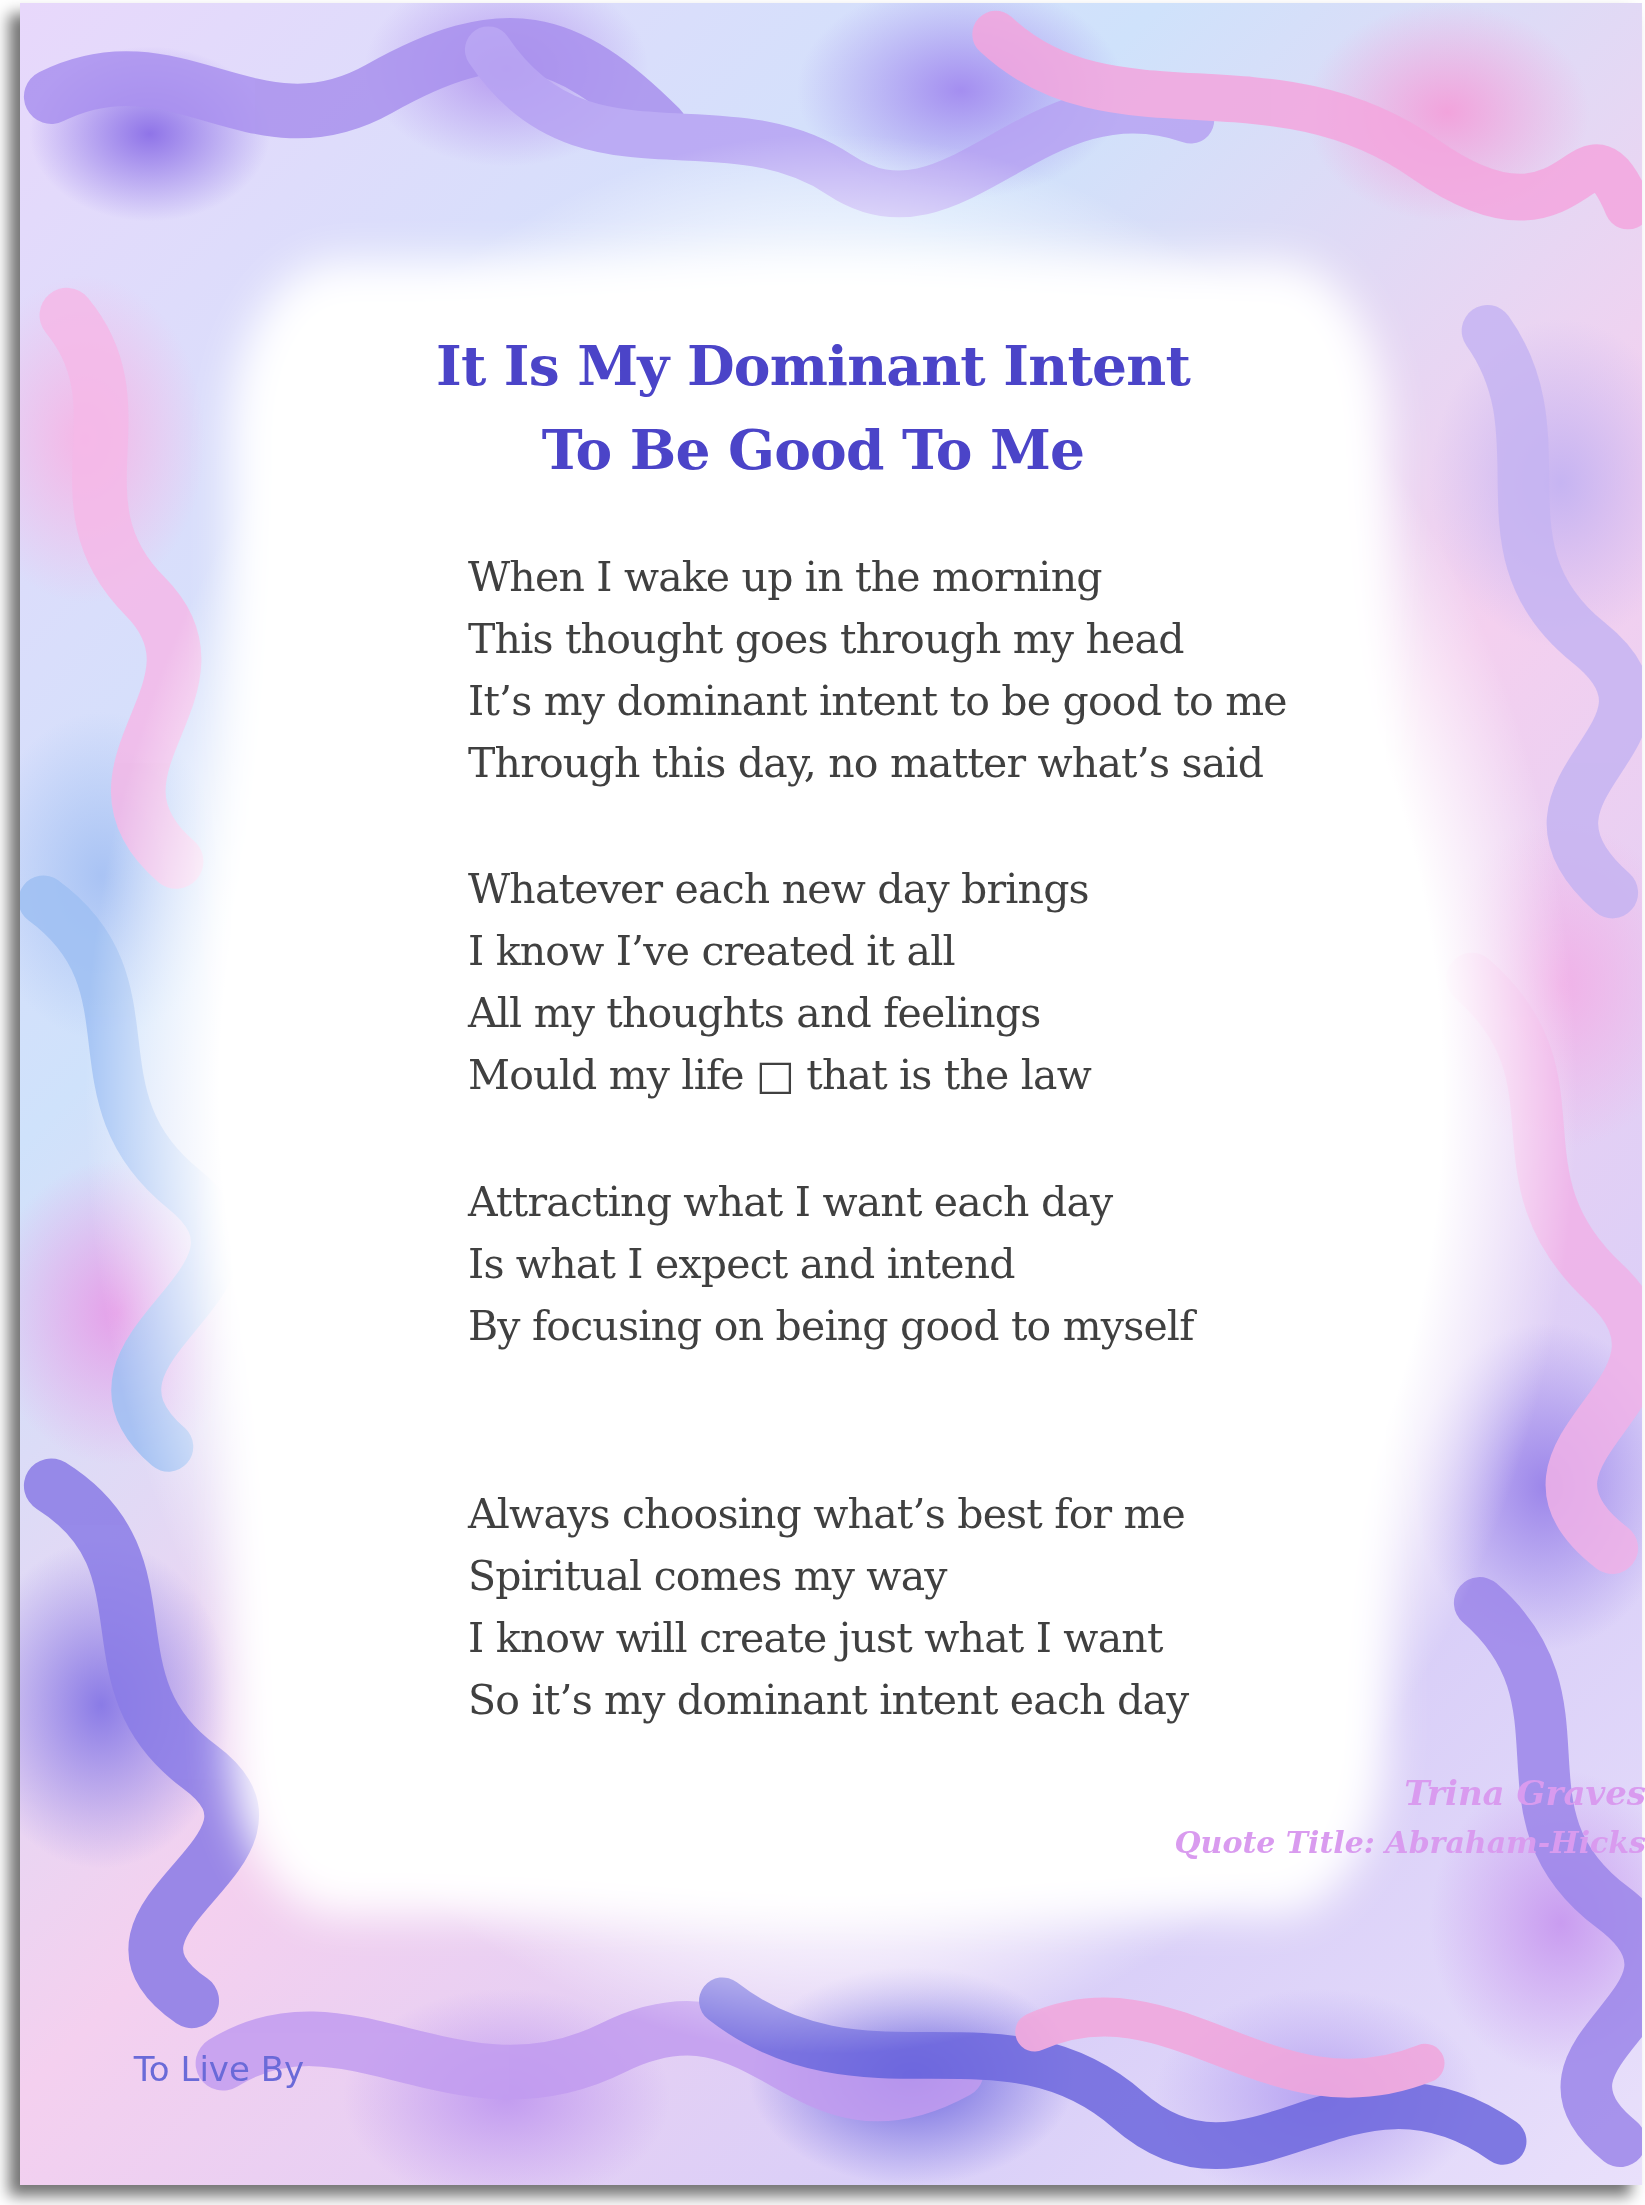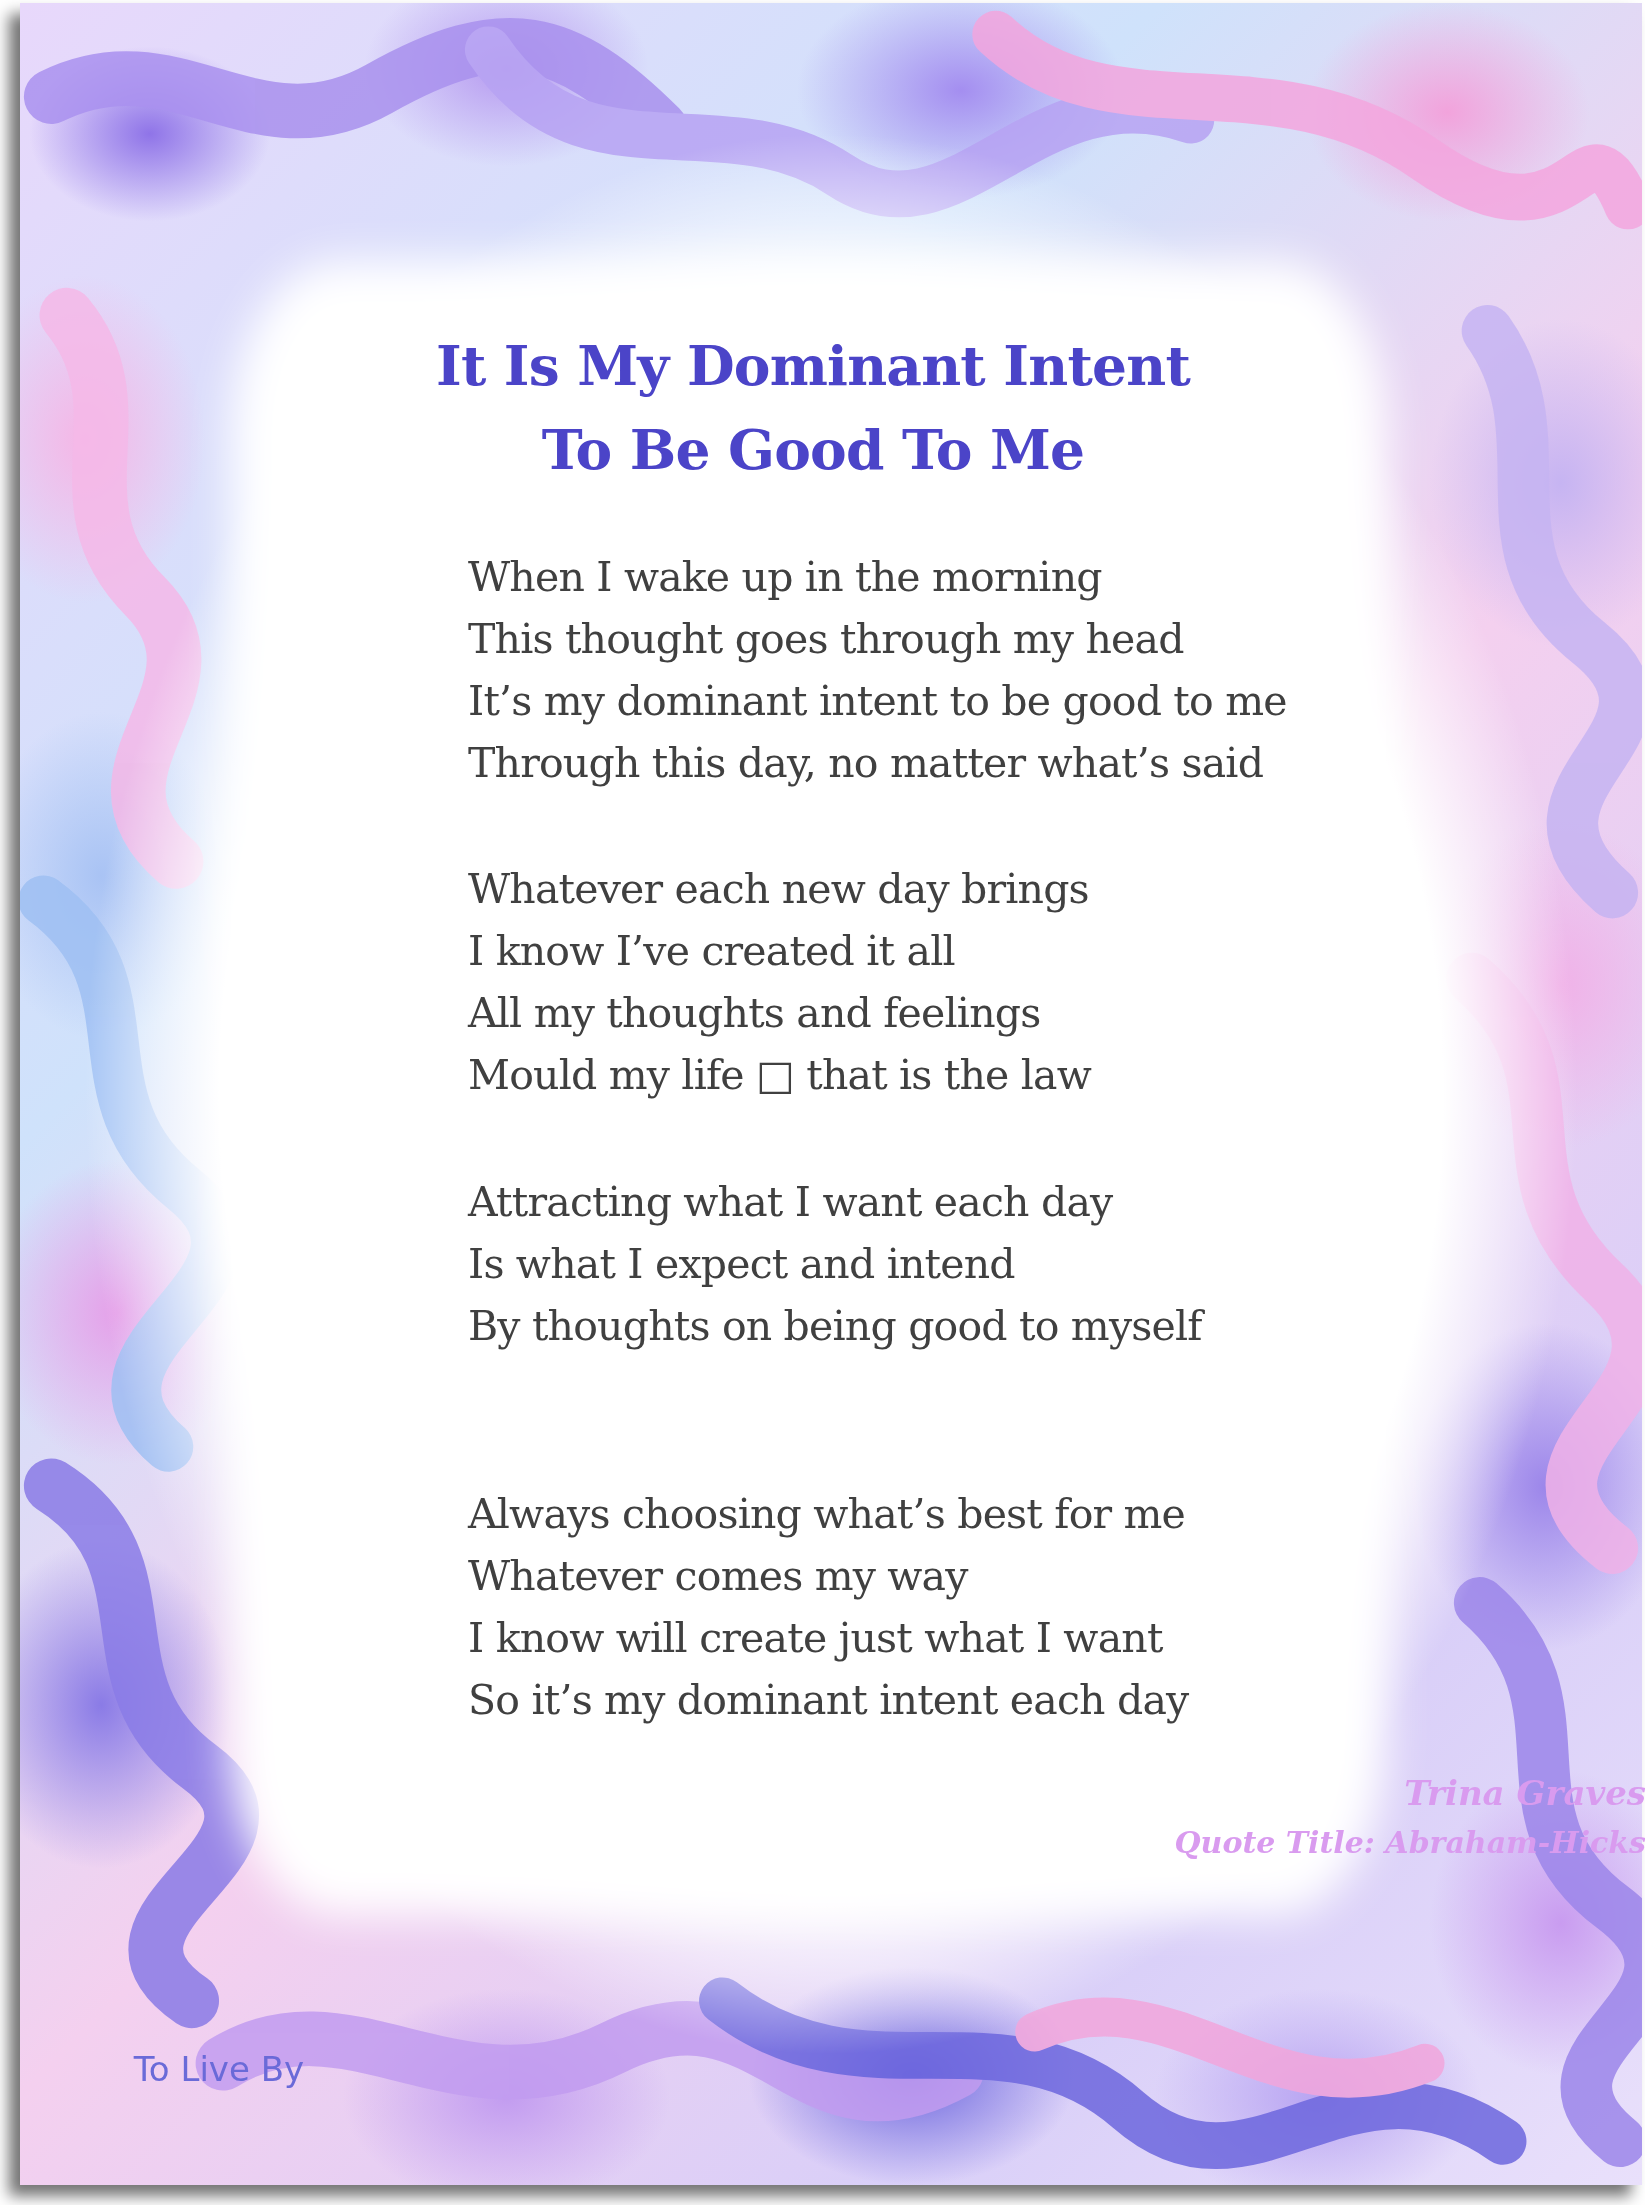--- a/index.html
+++ b/index.html
@@ -120,26 +120,26 @@
   <div class="stanza s2">
     <span class="verse">Whatever each new day brings</span>
     <span class="verse">I know I’ve created it all</span>
     <span class="verse">All my thoughts and feelings</span>
     <span class="verse">Mould my life □ that is the law</span>
   </div>
 
   <div class="stanza s3">
     <span class="verse">Attracting what I want each day</span>
     <span class="verse">Is what I expect and intend</span>
-    <span class="verse">By thoughts on being good to myself</span>
+    <span class="verse">By focusing on being good to myself</span>
   </div>
 
   <div class="stanza s4">
     <span class="verse">Always choosing what’s best for me</span>
-    <span class="verse">Whatever comes my way</span>
+    <span class="verse">Spiritual comes my way</span>
     <span class="verse">I know will create just what I want</span>
     <span class="verse">So it’s my dominant intent each day</span>
   </div>
 
   <div class="credits author">Trina Graves</div>
   <div class="credits source">Quote Title: Abraham-Hicks</div>
 
   <div class="watermark">
     <span>To Live By</span>
   </div>

